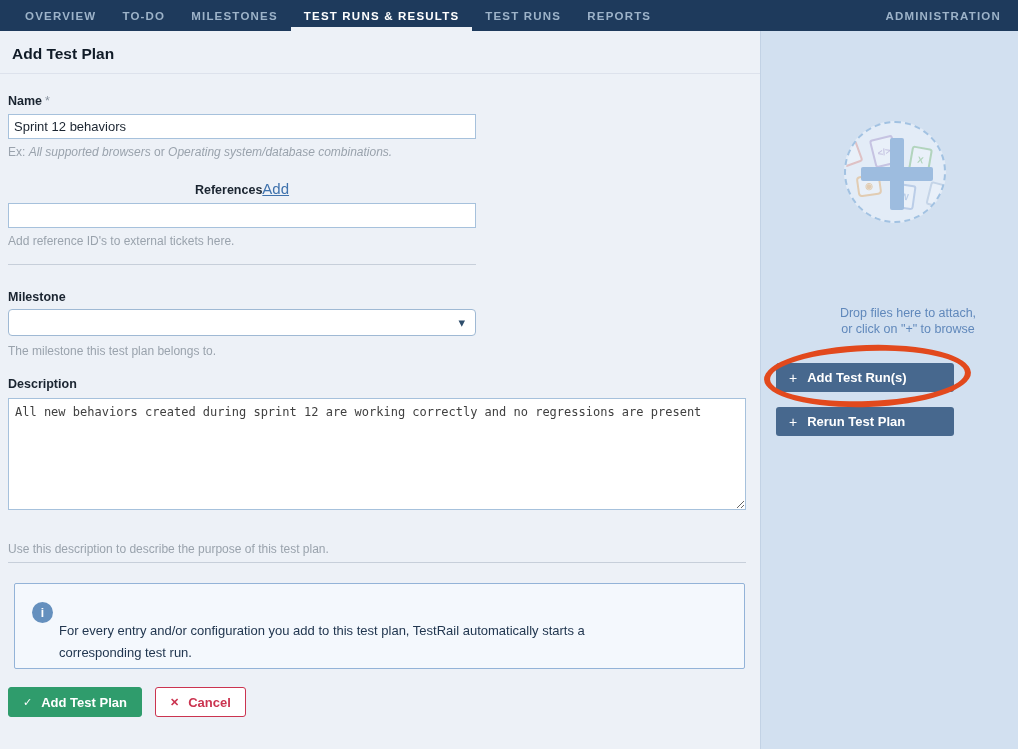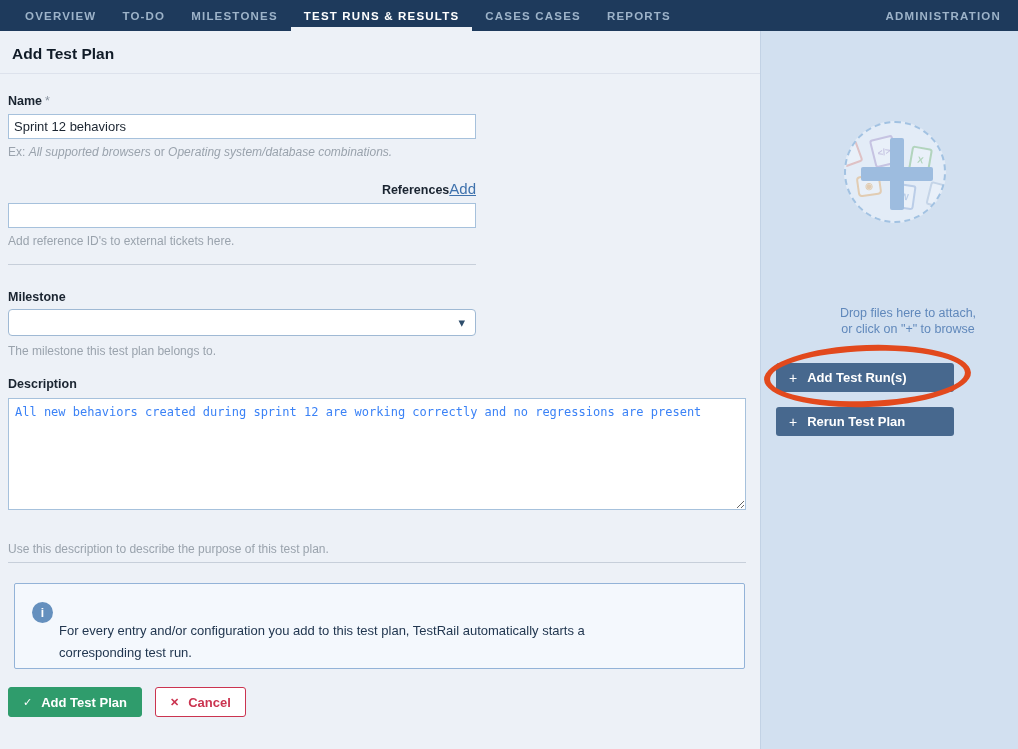--- a/index.html
+++ b/index.html
@@ -27,21 +27,21 @@
   .field-label { position:absolute; font-size:12.5px; font-weight:700; color:#1a2430; }
   .req { color:#8a94a0; font-weight:400; margin-left:3px; }
   .hint { position:absolute; font-size:12px; color:#9aa3ad; }
   .hint i { font-style:italic;margin-top:24px; }
 
   .text-input { position:absolute; left:8px; width:468px; height:25px;
                 border:1px solid #a6c1dc; background:#ffffff; font-size:13px; color:#1a2430;
                 padding:0 5px; font-family:"Liberation Sans", sans-serif; outline:none; }
 
   .refs-row { position:absolute; left:8px; top:149px; width:468px; display:flex;
-              justify-content:flex-end; align-items:baseline; }
+              justify-content:center; align-items:baseline; }
   .refs-row .field-label { position:static; }
   .add-link { font-size:15px; color:#3f72ad; text-decoration:underline; cursor:pointer; }
 
   .rule { position:absolute; border-top:1px solid #c7cfda; }
   .rule-1 { left:8px; top:233px; width:468px; }
   .rule-2 { left:8px; top:531px; width:738px; }
 
   .select-box { position:absolute; left:8px; top:278px; width:468px; height:27px;
                 background:#ffffff; border:1px solid #9fb9d4; border-radius:4px;
                 display:flex; align-items:center; justify-content:flex-end;
@@ -57,21 +57,21 @@
   .icon-image { position:relative; width:14px; height:12px; background:#4677b8; border-radius:1px; cursor:pointer; }
   .icon-image::after { content:""; position:absolute; left:2px; bottom:2px;
                 border-left:4px solid transparent; border-right:4px solid transparent;
                 border-bottom:5px solid #dce8f5; }
   .icon-image::before { content:""; position:absolute; left:-1px; top:-1px; width:3px; height:3px; background:#7cc576; }
   .icon-help { width:14px; height:14px; border-radius:50%; background:#2f4f70; color:#ffffff;
                font-size:10px; font-weight:700; display:flex; align-items:center; justify-content:center; cursor:pointer; }
 
   .desc-area { position:absolute; left:8px; top:367px; width:738px; height:112px;
                border:1px solid #a6c1dc; background:#ffffff; resize:both;
-               font-family:"DejaVu Sans Mono", monospace; font-size:12px; color:#3b82f6;
+               font-family:"DejaVu Sans Mono", monospace; font-size:12px; color:#404040;
                padding:5px 6px; line-height:17px; outline:none; }
 
   
   .info-box { position:absolute; left:14px; top:552px; width:731px; height:86px;
               background:#f4f8fd; border:1px solid #93b3d8; border-radius:2px; }
   .info-icon { position:absolute; left:17px; top:18px; width:21px; height:21px; border-radius:50%;
                background:#6590be; color:#ffffff; font-size:12px; font-weight:700;
                display:flex; align-items:center; justify-content:center; }
   .info-title { position:absolute; left:44px; top:14px; font-size:13.5px; font-weight:700; color:#1a2e45; }
   .info-body { position:absolute; left:44px; top:36px; width:600px; font-size:13px;
@@ -125,21 +125,21 @@
 </head>
 <body>
 
 <div id="app">
 
   <div class="nav">
     <div class="nav-item">OVERVIEW</div>
     <div class="nav-item">TO-DO</div>
     <div class="nav-item">MILESTONES</div>
     <div class="nav-item active">TEST RUNS &amp; RESULTS</div>
-    <div class="nav-item">CASES CASES</div>
+    <div class="nav-item">TEST RUNS</div>
     <div class="nav-item">REPORTS</div>
     <div class="nav-spacer"></div>
     <div class="nav-item admin">ADMINISTRATION</div>
   </div>
 
   <div class="main">
     <div class="page-title">Add Test Plan</div>
     <div class="header-rule"></div>
 
     <div class="field-label" style="left:8px; top:63px;">

